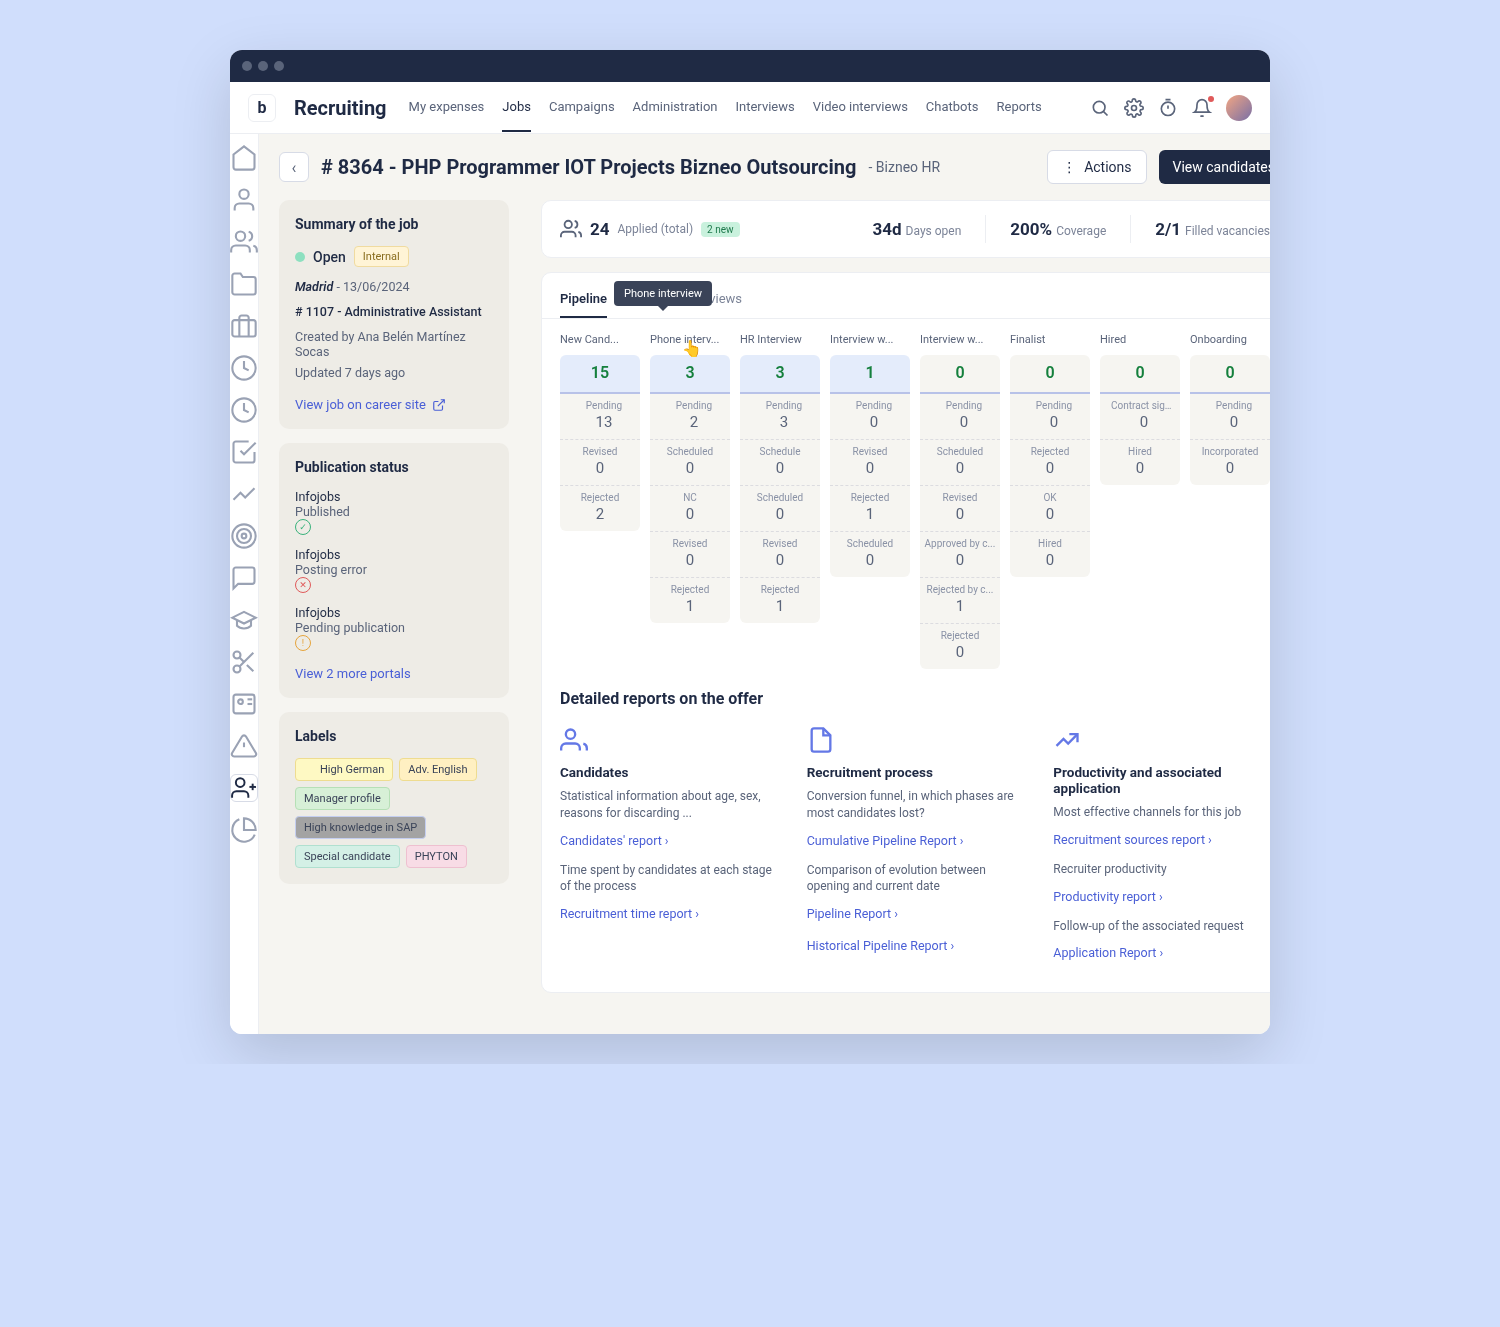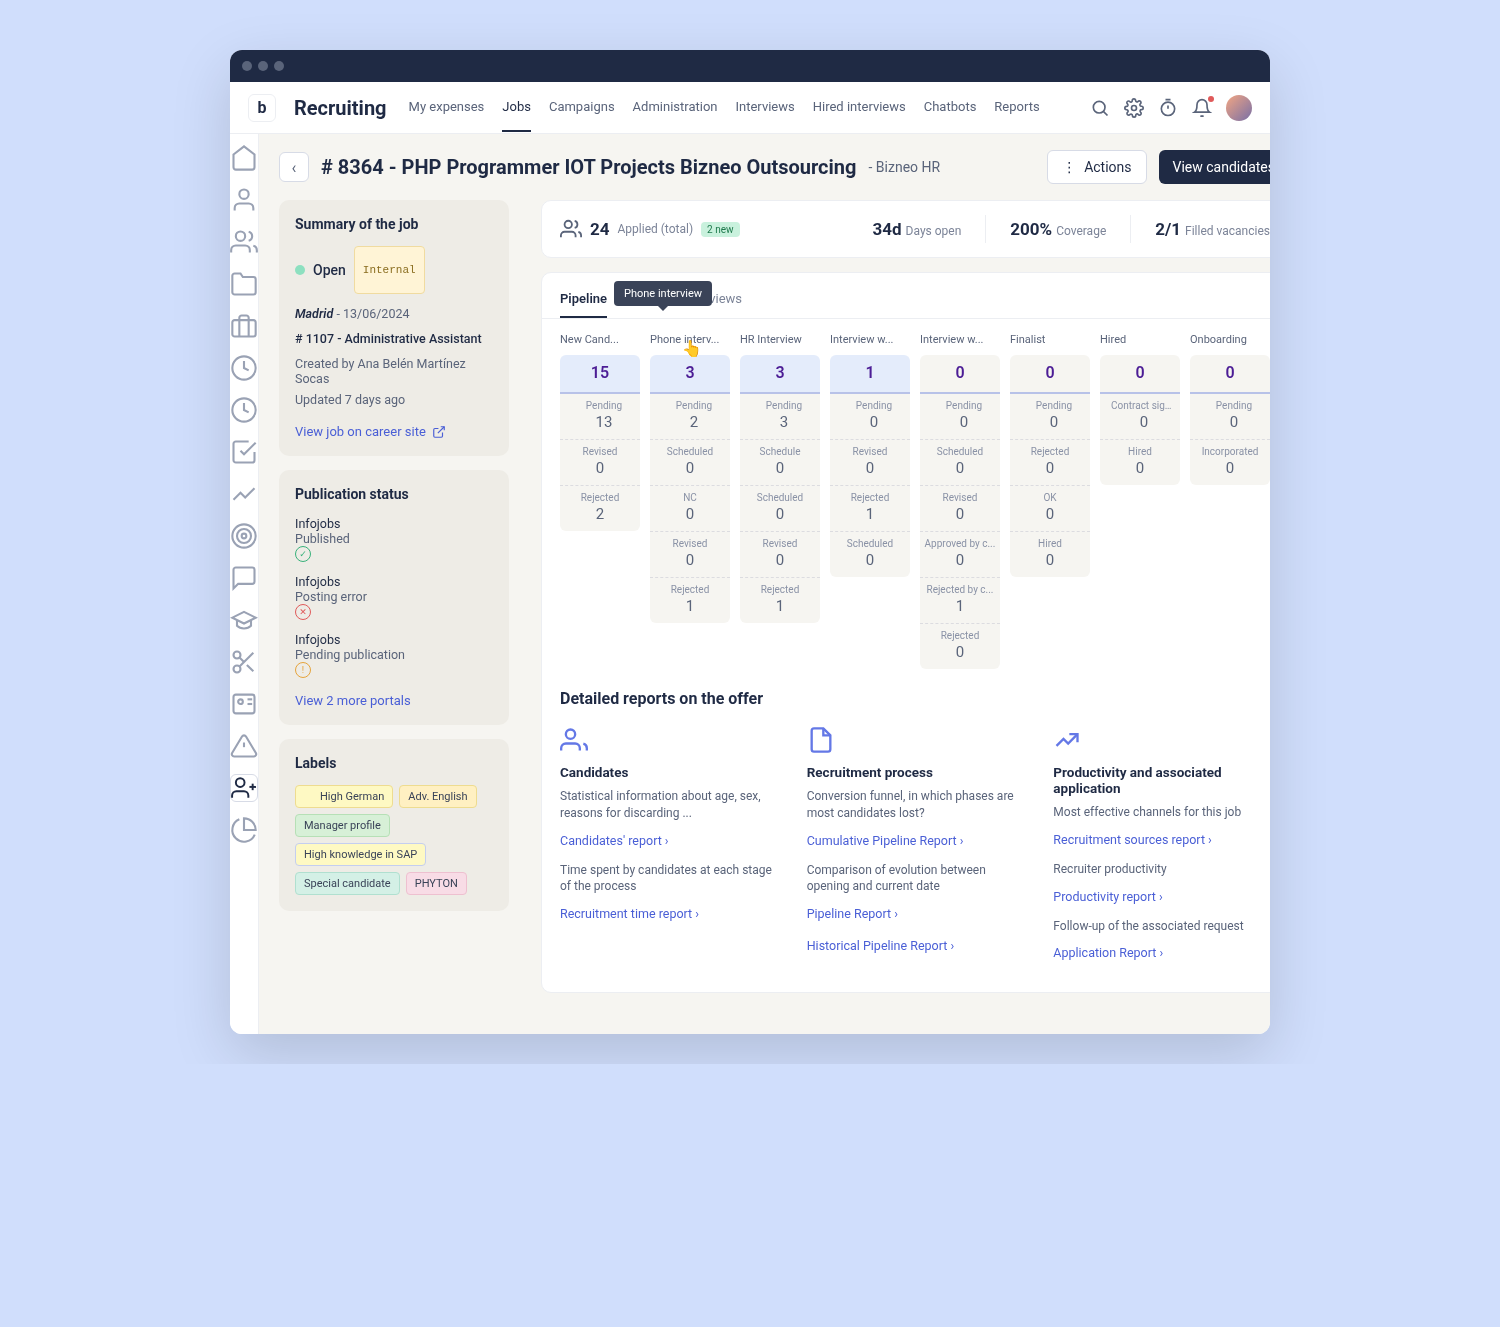--- a/index.html
+++ b/index.html
@@ -28,21 +28,21 @@
 .page-sub { color:#5a647a; font-size:14px; }
 .actions-btn { margin-left:auto; background:#fff; border:1px solid #d7dbe6; border-radius:6px; padding:8px 14px; font-size:14px; color:#1f2a44; display:flex; align-items:center; gap:8px; cursor:pointer; }
 .primary-btn { background:#1f2a44; color:#fff; border-radius:6px; padding:9px 14px; font-size:14px; cursor:pointer; border:none; }
 .cols { display:flex; gap:32px; }
 .leftcol { width:230px; display:flex; flex-direction:column; gap:14px; }
 .card { background:#eeece6; border-radius:10px; padding:16px; }
 .card h3 { font-size:14px; font-weight:700; color:#1f2a44; margin-bottom:14px; }
 .status-row { display:flex; align-items:center; gap:8px; margin-bottom:12px; }
 .status-dot { width:10px; height:10px; border-radius:50%; background:#8de0c0; }
 .status-text { font-size:14px; color:#1f2a44; font-weight:500; }
-.tag-internal { background:#fff4d6; border:1px solid #f0dba0; color:#8a6d1f; font-size:11px; padding:17px 8px; border-radius:4px;font-family:Liberation Mono, monospace; }
+.tag-internal { background:#fff4d6; border:1px solid #f0dba0; color:#8a6d1f; font-size:11px; padding:3px 8px; border-radius:4px; }
 .meta { font-size:12.5px; color:#5a647a; margin-bottom:6px; }
 .meta strong { color:#1f2a44; font-weight:600;font-style:italic; }
 .link { color:#4a5fd6; font-size:13px; cursor:pointer; display:inline-flex; align-items:center; gap:6px; }
 .pub-row { display:flex; justify-content:space-between; align-items:flex-start; margin-bottom:12px; font-size:12.5px;flex-direction:column; }
 .pub-portal { color:#1f2a44; }
 .pub-status { color:#5a647a; }
 .pub-icon { width:16px; height:16px; border-radius:50%; border:1.5px solid; display:flex; align-items:center; justify-content:center; font-size:9px; }
 .pub-icon.ok { border-color:#39b27b; color:#39b27b; }
 .pub-icon.err { border-color:#e05a5a; color:#e05a5a; }
 .pub-icon.pend { border-color:#e6a43c; color:#e6a43c; }
@@ -56,21 +56,21 @@
 .badge-new { background:#c9f1dd; color:#1f7a4d; font-size:10px; padding:2px 6px; border-radius:4px; }
 .pipeline-card { background:#fff; border:1px solid #eceef2; border-radius:10px; padding:14px 0 18px; }
 .tabs { display:flex; gap:18px; padding:0 18px; border-bottom:1px solid #eceef2; font-size:13px; }
 .tab { padding:4px 0 10px; cursor:pointer; color:#7c8498; border-bottom:2px solid transparent; }
 .tab.active { color:#1f2a44; font-weight:600; border-bottom-color:#1f2a44; }
 .tooltip { position:absolute; background:#3a4358; color:#fff; font-size:11px; padding:6px 10px; border-radius:4px; white-space:nowrap; }
 .tooltip::after { content:''; position:absolute; top:100%; left:50%; transform:translateX(-50%); border:5px solid transparent; border-top-color:#3a4358; }
 .pipeline-grid { display:flex; gap:10px; padding:14px 18px 0; overflow:hidden; position:relative; }
 .pcol { width:80px; flex-shrink:0; }
 .pcol-head { font-size:11px; color:#5a647a; white-space:nowrap; overflow:hidden; text-overflow:ellipsis; margin-bottom:8px; height:14px; }
-.pcol-top { background:#f6f5f1; border-radius:6px 6px 0 0; text-align:center; padding:8px 0 10px; font-size:16px; font-weight:600; color:#4c1d95; border-bottom:2px solid #b8c2e8; }
+.pcol-top { background:#f6f5f1; border-radius:6px 6px 0 0; text-align:center; padding:8px 0 10px; font-size:16px; font-weight:600; color:#15803d; border-bottom:2px solid #b8c2e8; }
 .pcol-top.hl { background:#e4ecfb; }
 .pcol-body { background:#f6f5f1; border-radius:0 0 6px 6px; }
 .pcell { text-align:center; padding:6px 0 8px; border-top:1px dashed #dcdce0; }
 .pcell:first-child { border-top:none;padding-left:8px; }
 .pcell-lbl { font-size:10px; color:#8a92a6; white-space:nowrap; overflow:hidden; text-overflow:ellipsis; padding:0 3px; }
 .pcell-val { font-size:15px; color:#5a647a; margin-top:2px; }
 .cursor-hand { position:absolute; top:20px; left:140px; font-size:16px; pointer-events:none; }
 .reports { padding:20px 18px 0; }
 .reports h2 { font-size:16px; font-weight:700; color:#1f2a44; margin-bottom:18px; }
 .reports-grid { display:flex; gap:30px; }
@@ -95,21 +95,21 @@
 
   <div class="topbar">
     <div class="brand-icon">b</div>
     <div class="app-title">Recruiting</div>
     <div class="nav" id="nav">
         <div class="nav-item">My expenses</div>
         <div class="nav-item active">Jobs</div>
         <div class="nav-item">Campaigns</div>
         <div class="nav-item">Administration</div>
         <div class="nav-item">Interviews</div>
-        <div class="nav-item">Hired interviews</div>
+        <div class="nav-item">Video interviews</div>
         <div class="nav-item">Chatbots</div>
         <div class="nav-item">Reports</div>
       </div>
     <div class="topbar-right">
       <div class="icon-btn">
           <svg viewBox="0 0 24 24" fill="none" stroke="currentColor" stroke-width="2">
             <circle cx="11" cy="11" r="7"></circle>
             <line x1="21" y1="21" x2="16" y2="16"></line>
           </svg>
         </div>
@@ -310,21 +310,21 @@
               </div>
             <div class="link">View 2 more portals</div>
           </div>
 
           <div class="card">
             <h3>Labels</h3>
             <div class="labels-wrap" id="labels-wrap">
                 <span class="label-chip" style="background: #fef9c3; border-color: rgb(238, 220, 144); color: rgb(58, 67, 88); padding-left: 24px;">High German</span>
                 <span class="label-chip" style="background: rgb(255, 240, 194); border-color: rgb(238, 220, 144); color: rgb(58, 67, 88);">Adv. English</span>
                 <span class="label-chip" style="background: rgb(215, 240, 215); border-color: rgb(182, 224, 182); color: rgb(58, 67, 88);">Manager profile</span>
-                <span class="label-chip" style="background: #fef9c3; border-color: rgb(196, 206, 240); color: rgb(58, 67, 88);">High knowledge in SAP</span>
+                <span class="label-chip" style="background: #a3a3a3; border-color: rgb(196, 206, 240); color: rgb(58, 67, 88);">High knowledge in SAP</span>
                 <span class="label-chip" style="background: rgb(212, 240, 230); border-color: rgb(176, 224, 208); color: rgb(58, 67, 88);">Special candidate</span>
                 <span class="label-chip" style="background: rgb(248, 220, 230); border-color: rgb(238, 192, 208); color: rgb(58, 67, 88);">PHYTON</span>
               </div>
           </div>
         </div>
 
         <div class="rightcol">
           <div class="stats-card">
             <div style="display:flex;align-items:center;gap:8px">
               <svg style="width:22px;height:22px;color:#5a647a" viewBox="0 0 24 24" fill="none" stroke="currentColor" stroke-width="2">

